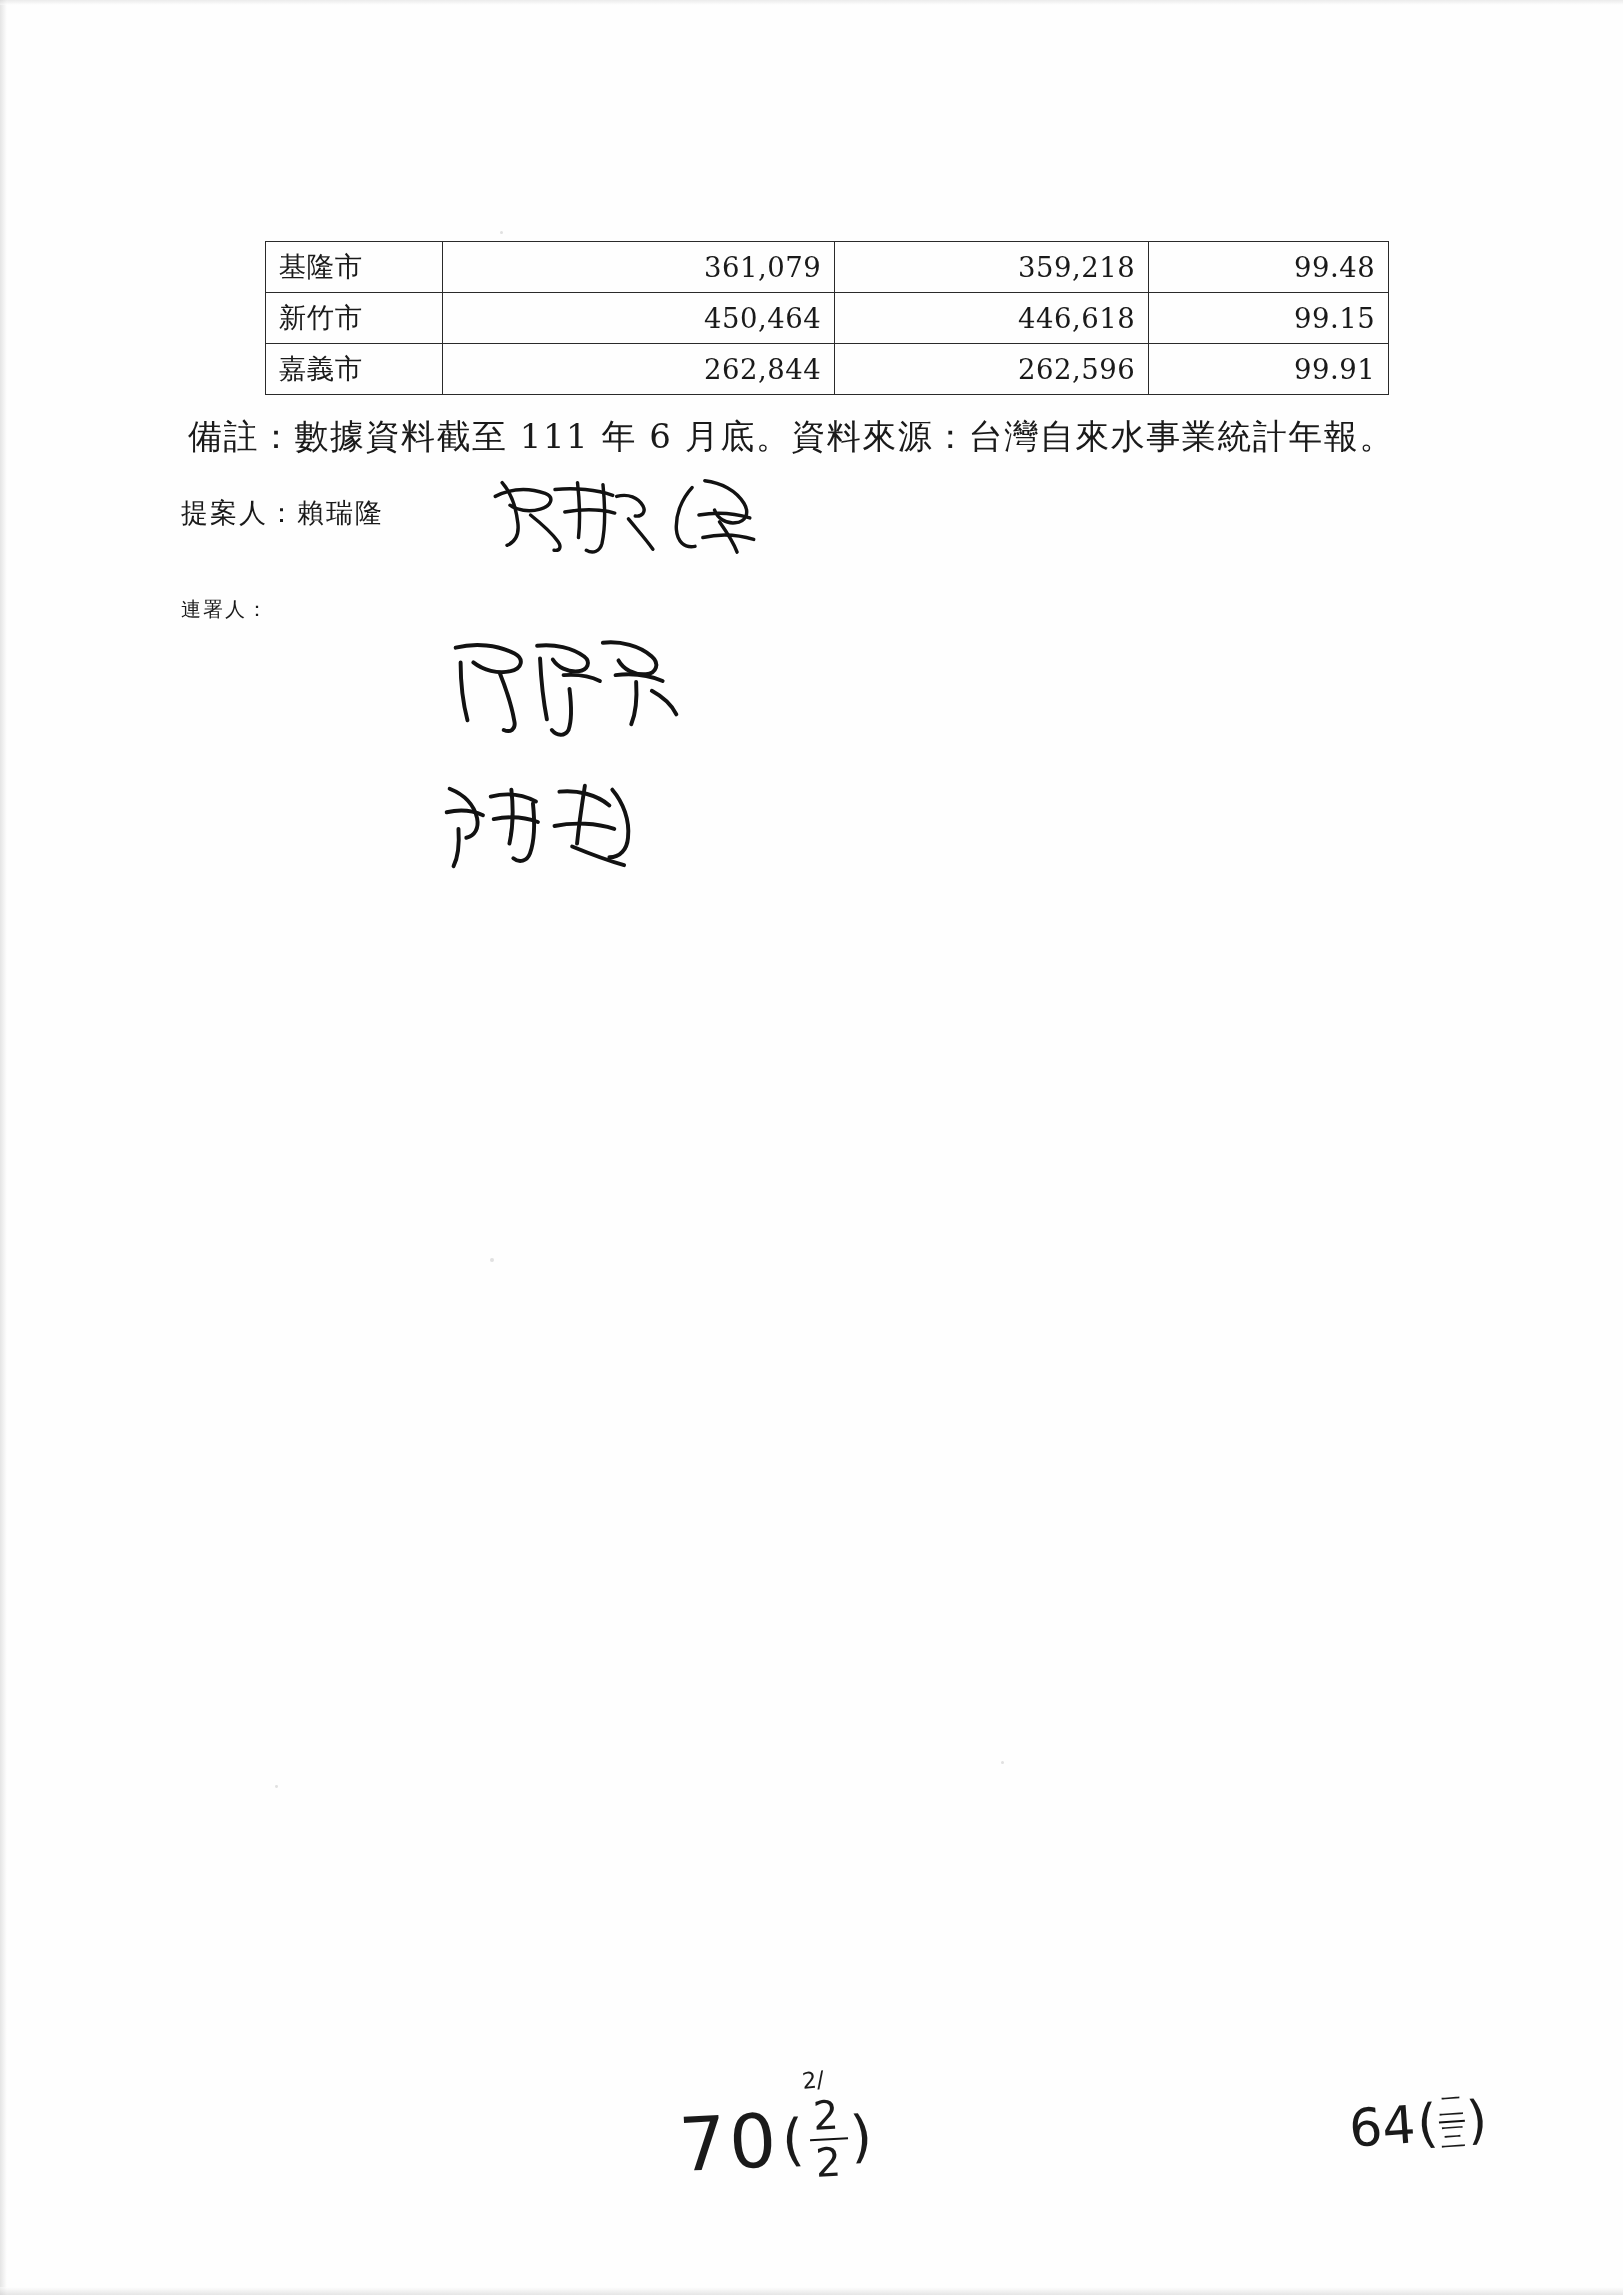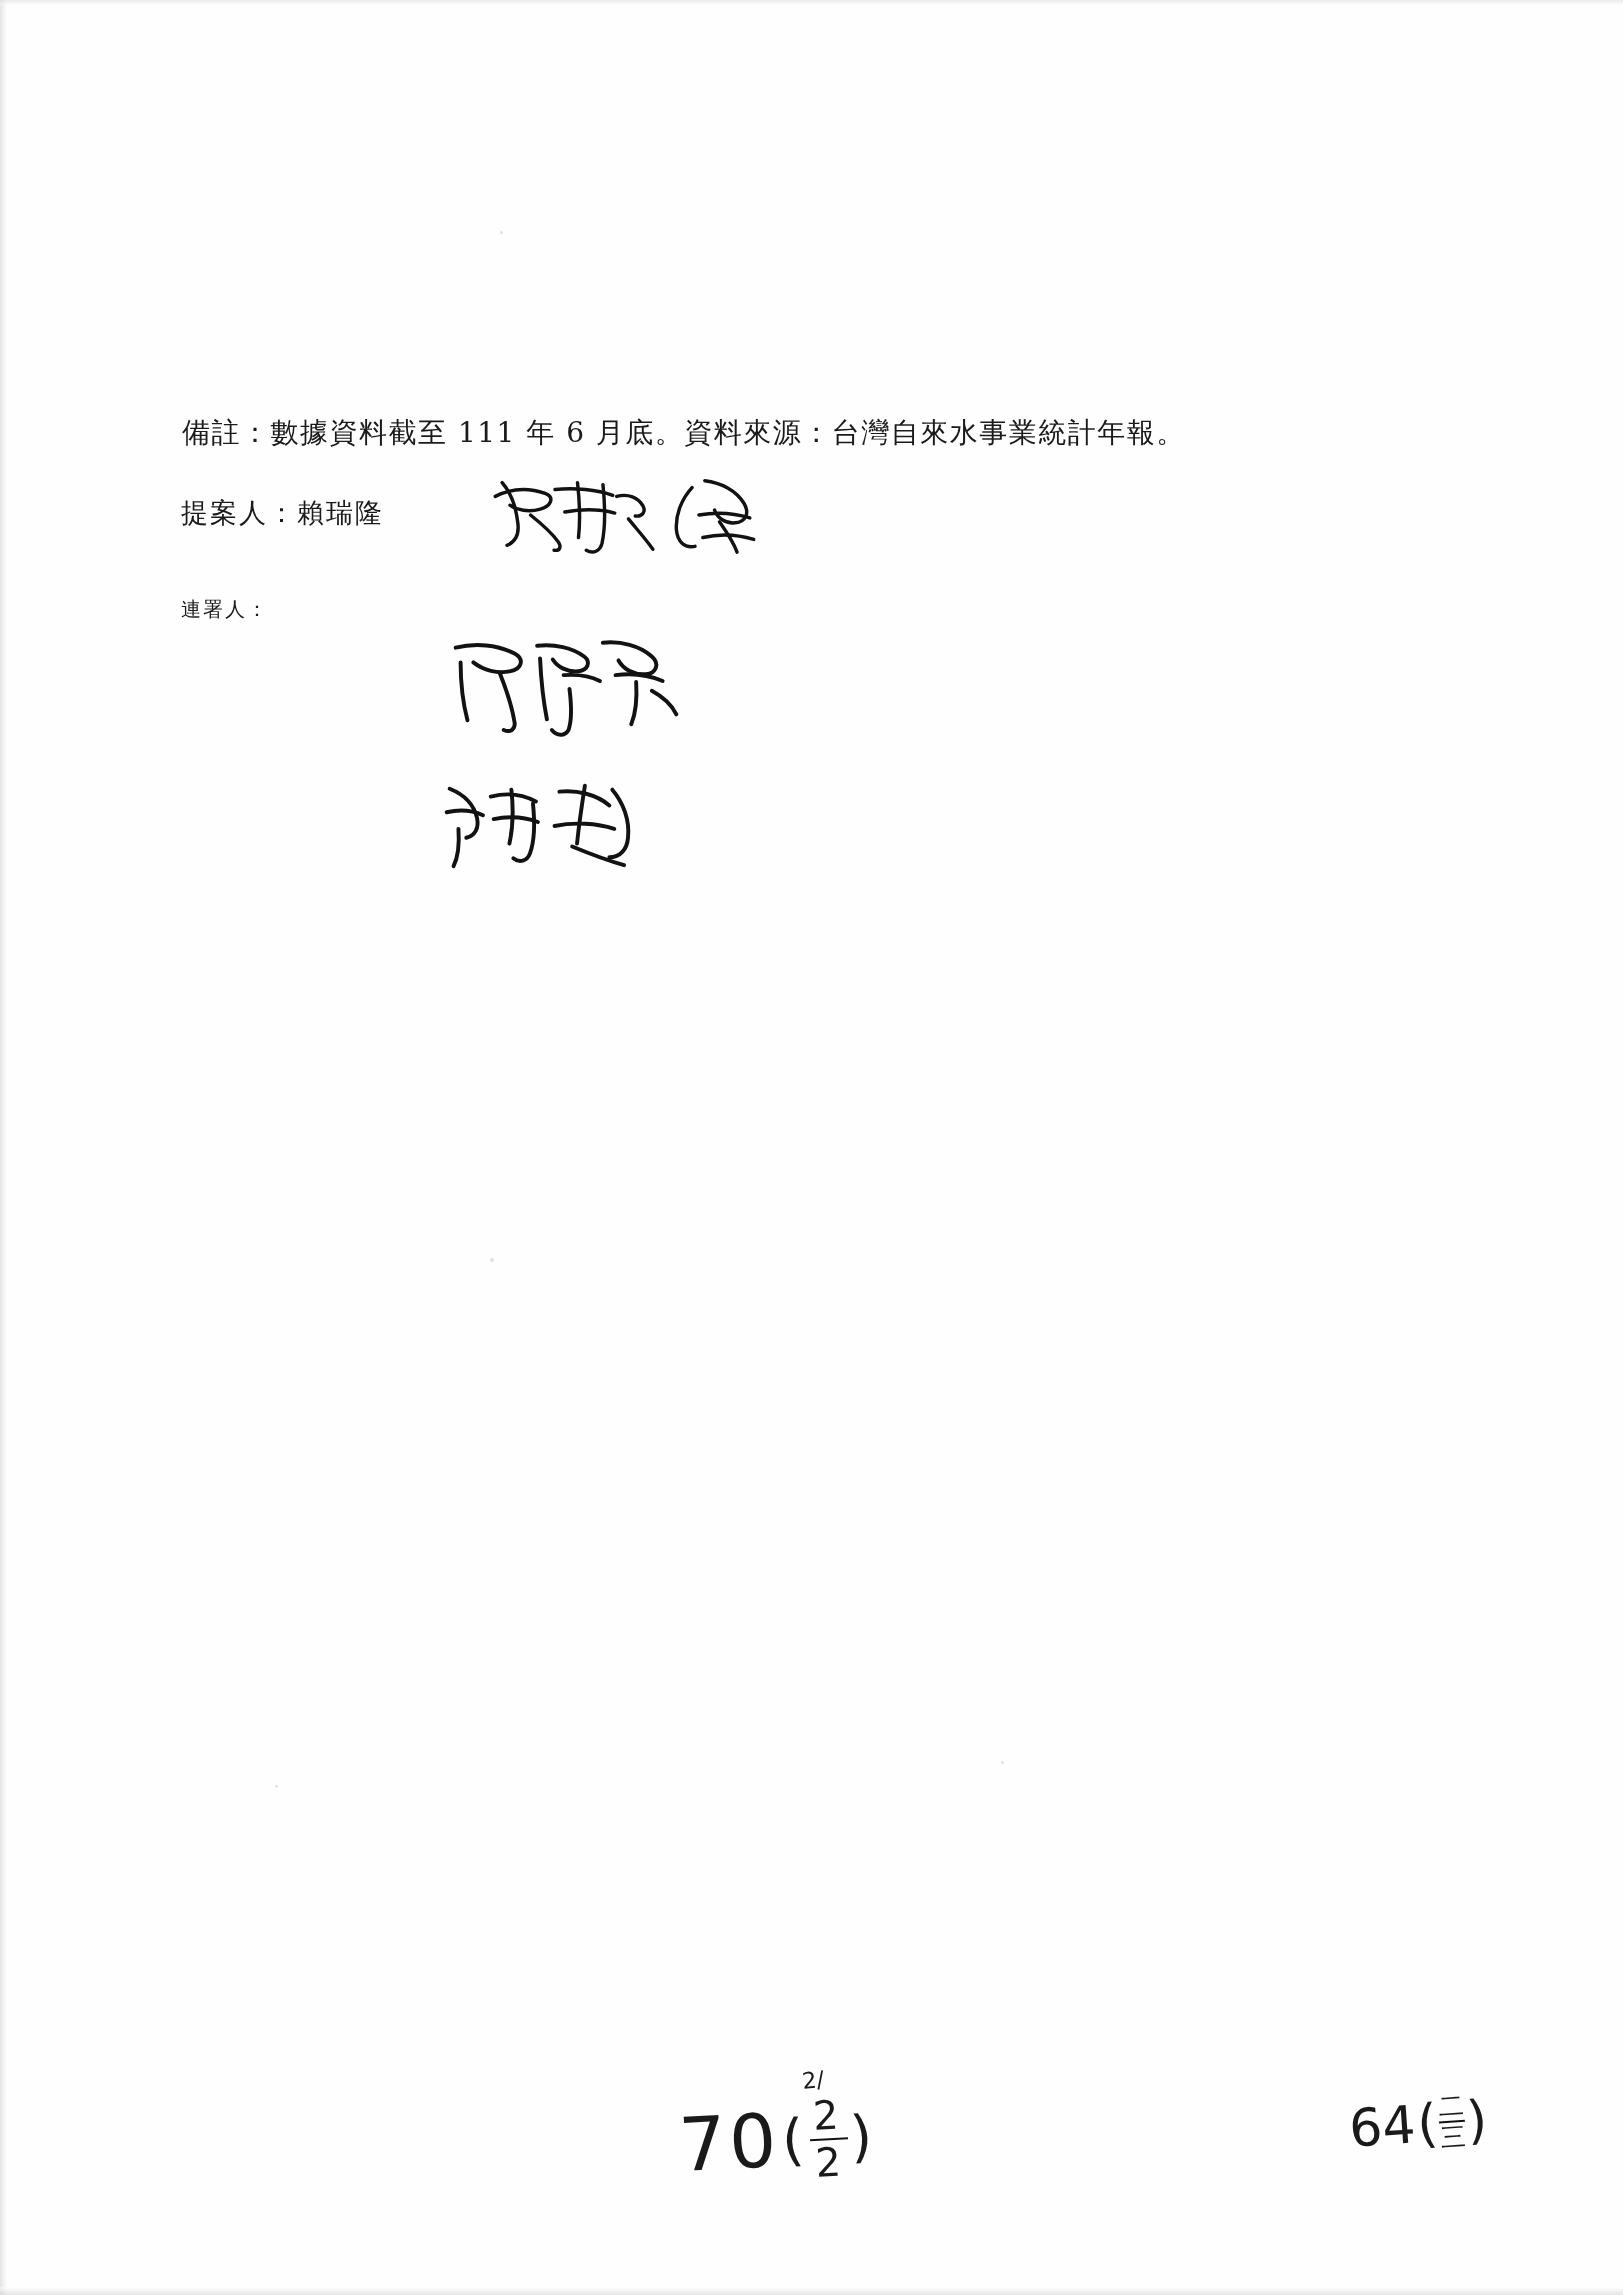--- a/index.html
+++ b/index.html
@@ -64,23 +64,23 @@
     letter-spacing: 0.5px;
   }
   .col-city   { width: 177px; text-align: left; letter-spacing: 4.9px; }
   .col-num1   { width: 392px; text-align: right; }
   .col-num2   { width: 314px; text-align: right; }
   .col-rate   { width: 240px; text-align: right; }
 
   
   .note {
     position: absolute;
-    left: 182px;
+    left: 188px;
     top: 414px;
-    font-size: 28px;
+    font-size: 34px;
     letter-spacing: 1.5px;
     white-space: nowrap;
     font-family: "DejaVu Serif", "Liberation Serif", serif;
   }
 
   
   .proposer-row {
     position: absolute;
     left: 181px;
     top: 495px;
@@ -177,20 +177,42 @@
 </style>
 </head>
 <body>
 
 <div class="page">
 
   <div class="scan-edge-left"></div>
   <div class="scan-edge-top"></div>
   <div class="scan-edge-bottom"></div>
 
+  <table class="data-table">
+    <tbody>
+      <tr>
+        <td class="col-city">基隆市</td>
+        <td class="col-num1">361,079</td>
+        <td class="col-num2">359,218</td>
+        <td class="col-rate">99.48</td>
+      </tr>
+      <tr>
+        <td class="col-city">新竹市</td>
+        <td class="col-num1">450,464</td>
+        <td class="col-num2">446,618</td>
+        <td class="col-rate">99.15</td>
+      </tr>
+      <tr>
+        <td class="col-city">嘉義市</td>
+        <td class="col-num1">262,844</td>
+        <td class="col-num2">262,596</td>
+        <td class="col-rate">99.91</td>
+      </tr>
+    </tbody>
+  </table>
 
   <div class="note">備註：數據資料截至 111 年 6 月底。資料來源：台灣自來水事業統計年報。</div>
 
   <div class="proposer-row">
     <span>提案人：</span><span>賴瑞隆</span>
   </div>
 
   <div class="sig" style="left:481px; top:468px;">
     <svg width="334" height="93" viewBox="0 0 680 190" fill="none" stroke="#121212" stroke-width="7" stroke-linecap="round" stroke-linejoin="round">
       <path d="M28 58 C60 42, 96 40, 130 52 C150 60, 142 78, 120 84 C96 91, 72 86, 58 76"></path>

